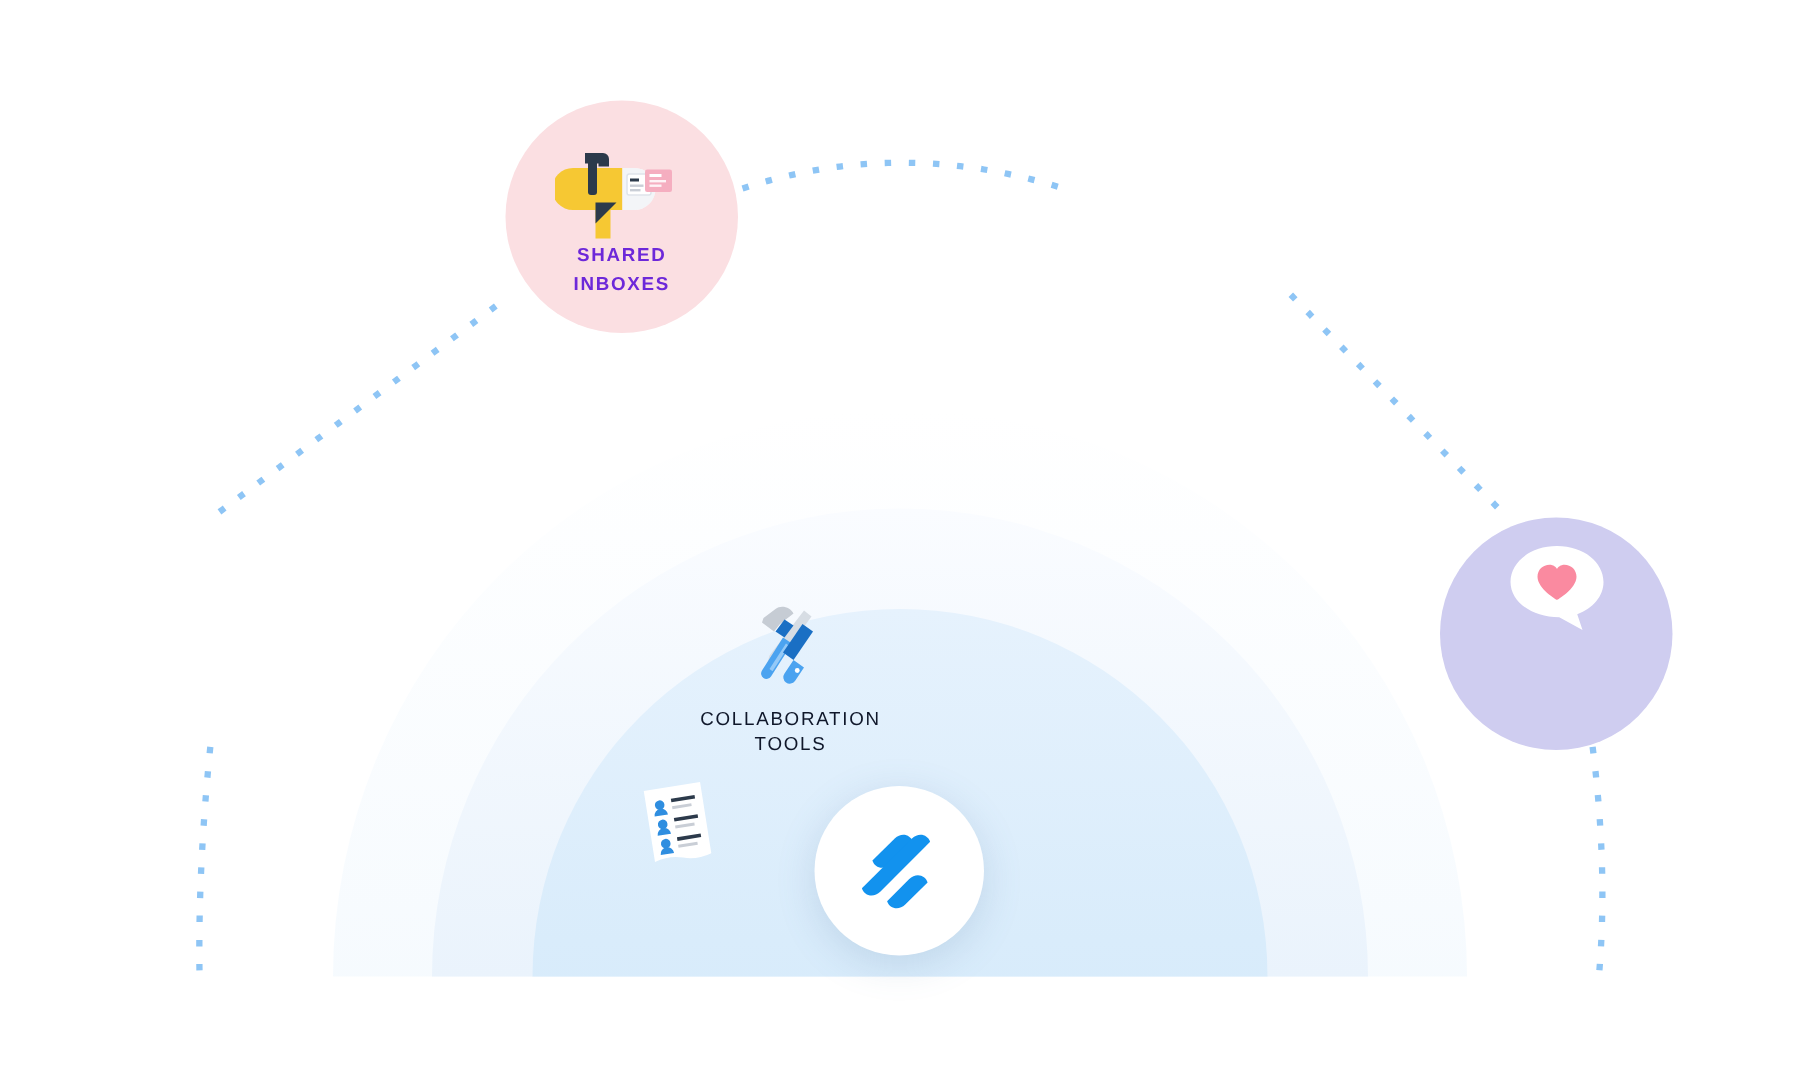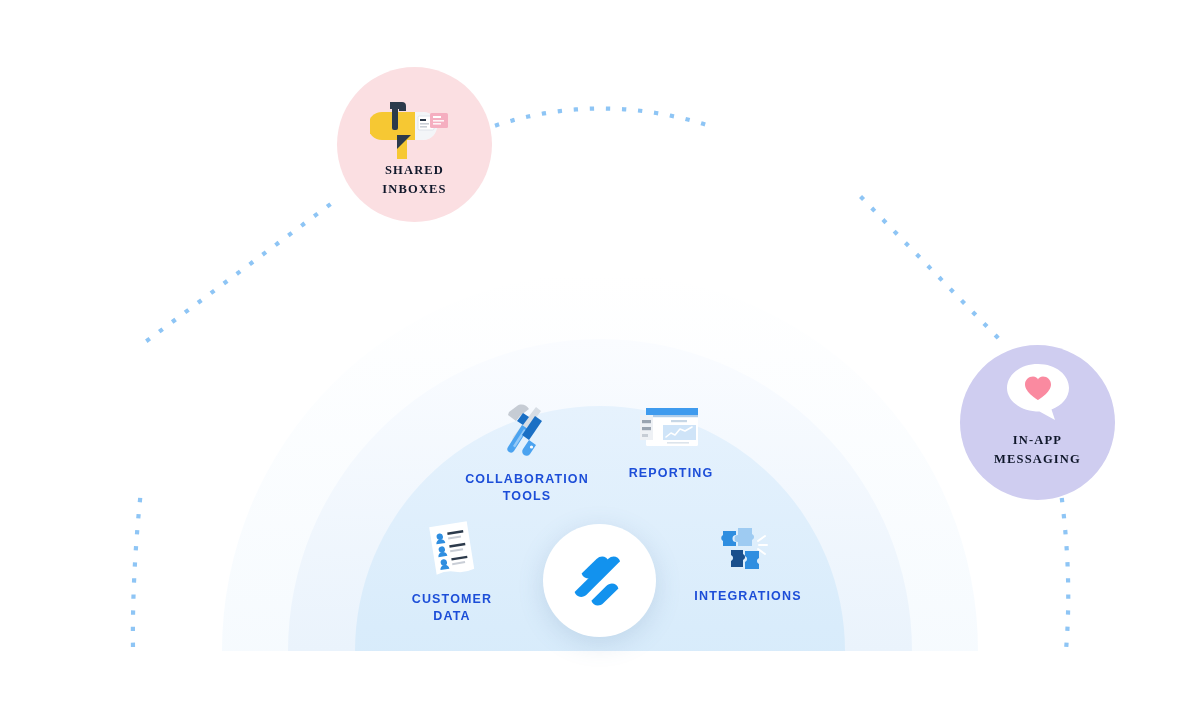--- a/index.html
+++ b/index.html
@@ -42,24 +42,23 @@
     display: block;
   }
   .node .node-label {
     position: absolute;
     width: 100%;
     text-align: center;
     font-size: 12.5px;
     font-weight: bold;
     letter-spacing: 1.15px;
     line-height: 19px;
-    color: #0f172a;
+    color: #6d28d9;
     white-space: pre-line;
     text-transform: uppercase;
-    font-family: Liberation Serif, serif;
   }
 
   #node-shared-inboxes {
     left: 337px; top: 67px;
     width: 155px; height: 155px;
     background: #fbdfe2;
   }
   #node-shared-inboxes .node-icon { left: 33px; top: 27px; }
   #node-shared-inboxes .node-label { top: 94px; }
 
@@ -93,24 +92,24 @@
     width: 170px;
     text-align: center;
   }
   .feature .feature-icon {
     display: block;
     margin: 0 auto;
   }
   .feature .feature-label {
     margin-top: 11px;
     font-size: 12.5px;
-    font-weight: bold;
+    font-weight: normal;
     letter-spacing: 1.15px;
     line-height: 17px;
-    color: #1d4ed8;
+    color: #0f172a;
     white-space: pre-line;
     text-transform: uppercase;
   }
 
   #feature-collaboration-tools { left: 442px; top: 402px; }
   #feature-reporting           { left: 586px; top: 402px; }
   #feature-customer-data       { left: 367px; top: 520px; }
   #feature-integrations        { left: 663px; top: 523px; }
 
   
@@ -200,22 +199,20 @@
 INBOXES</div>
   </div>
 
 
 
   <div class="node" id="node-in-app-messaging">
     <svg class="node-icon" width="70" height="62" viewBox="0 0 70 62">
       <path d="M35 2 C53 2 66 13 66 26 C66 35.5 59 43.5 48.5 47.5 L52 58 L36.5 49.5 C18 49.5 4 39 4 26 C4 13 17 2 35 2 z" fill="#ffffff"></path>
       <path d="M35 38 C35 38 22 30.5 22 22.5 C22 17.8 25.7 14.5 30 14.5 C32.6 14.5 34.4 16 35 17.4 C35.6 16 37.4 14.5 40 14.5 C44.3 14.5 48 17.8 48 22.5 C48 30.5 35 38 35 38 z" fill="#fa8aa0"></path>
     </svg>
-    <div class="node-label">IN-APP
-MESSAGING</div>
   </div>
 
   <div class="feature" id="feature-collaboration-tools">
     <svg class="feature-icon" width="64" height="58" viewBox="0 0 64 58">
 
       <path d="M41 5 l5 4 l-22 30 l-6 -4 z" fill="#d7dde4"></path>
       <path d="M18 35 l6 4 l-6 9 l-3 -2 z" fill="#d7dde4"></path>
 
       <path d="M14 10 l8 -6 c4 -3 10 -1 12 3 l-9 7 l-4 5 l-8 -6 z" fill="#c6ccd4"></path>
       <path d="M22 19 l6 -8 l6 4 l-6 8 z" fill="#1a6fc4"></path>
@@ -224,39 +221,20 @@
       <path d="M29 27 l2 1.5 l-11 17 l-2 -1.5 z" fill="#9ccdf7" opacity="0.9"></path>
 
       <path d="M40 14 l7 5 l-13 19 l-7 -5 z" fill="#1a6fc4"></path>
       <path d="M34 38 l7 5 l-6 9 a4.3 4.3 0 0 1 -7 -5 z" fill="#4ba3f0"></path>
       <circle cx="36.5" cy="45" r="1.6" fill="#ffffff"></circle>
     </svg>
     <div class="feature-label">COLLABORATION
 TOOLS</div>
   </div>
 
-  <div class="feature" id="feature-reporting">
-    <svg class="feature-icon" width="64" height="52" viewBox="0 0 64 52">
-      <rect x="7" y="6" width="52" height="38" rx="1.5" fill="#ffffff"></rect>
-      <rect x="7" y="6" width="52" height="7" fill="#3f9bee"></rect>
-      <rect x="7" y="13" width="52" height="2.2" fill="#1a6fc4" opacity="0.35"></rect>
-
-      <rect x="1" y="13" width="13" height="25" fill="#eef1f5"></rect>
-      <rect x="3" y="18" width="9" height="3.2" fill="#9aa4b0"></rect>
-      <rect x="3" y="25" width="9" height="3.2" fill="#9aa4b0"></rect>
-      <rect x="3" y="32" width="6" height="3" fill="#c7cdd5"></rect>
-
-      <rect x="32" y="18" width="16" height="2.2" fill="#c7d7e6"></rect>
-
-      <rect x="24" y="23" width="33" height="15" fill="#cfe4f8"></rect>
-      <polyline points="27,35 32,31 36,33 41,27 46,29 53,25" fill="none" stroke="#ffffff" stroke-width="1.6" stroke-linecap="round" stroke-linejoin="round"></polyline>
-      <rect x="28" y="40" width="22" height="1.6" fill="#dce4ec"></rect>
-    </svg>
-    <div class="feature-label">REPORTING</div>
-  </div>
 
   <div class="feature" id="feature-customer-data">
     <svg class="feature-icon" width="62" height="60" viewBox="0 0 62 60">
       <g transform="rotate(-9 31 30)">
         <path d="M12 4 h38 v48 q-10 3 -19 0 q-9 -3 -19 0 z" fill="#ffffff"></path>
         <g fill="#2f8ee0">
           <circle cx="21" cy="15" r="3.2"></circle>
           <path d="M16.5 22 a4.5 4.5 0 0 1 9 0 z"></path>
           <circle cx="21" cy="28" r="3.2"></circle>
           <path d="M16.5 35 a4.5 4.5 0 0 1 9 0 z"></path>
@@ -264,39 +242,22 @@
           <path d="M16.5 48 a4.5 4.5 0 0 1 9 0 z"></path>
         </g>
         <rect x="29" y="12" width="16" height="2.4" fill="#2c3a4b"></rect>
         <rect x="29" y="17" width="13" height="2" fill="#c9ced6"></rect>
         <rect x="29" y="25" width="16" height="2.4" fill="#2c3a4b"></rect>
         <rect x="29" y="30" width="13" height="2" fill="#c9ced6"></rect>
         <rect x="29" y="38" width="16" height="2.4" fill="#2c3a4b"></rect>
         <rect x="29" y="43" width="13" height="2" fill="#c9ced6"></rect>
       </g>
     </svg>
-    <div class="feature-label">CUSTOMER
-DATA</div>
-  </div>
-
-  <div class="feature" id="feature-integrations">
-    <svg class="feature-icon" width="62" height="54" viewBox="0 0 62 54">
-
-      <path d="M6 8 h13 v4 a3.4 3.4 0 0 0 0 7 v4 h-13 v-5 a3.4 3.4 0 0 1 0 -6 z" fill="#2f8ee0"></path>
-
-      <path d="M21 5 h14 v6 a3.2 3.2 0 0 1 0 6 v6 h-14 v-4 a3.4 3.4 0 0 1 0 -7 z" fill="#9ecbf2"></path>
-
-      <path d="M14 27 h12 v4 a3.2 3.2 0 0 1 0 6 v7 h-12 v-6 a3.2 3.2 0 0 0 0 -6 z" fill="#1a4f8c"></path>
-
-      <path d="M28 28 h14 v7 a3.2 3.2 0 0 0 0 6 v5 h-14 v-7 a3.2 3.2 0 0 0 0 -6 z" fill="#2f8ee0"></path>
-
-      <path d="M41 18 l7 -5 M42 22 l8 0 M41 26 l7 5" stroke="#ffffff" stroke-width="2" stroke-linecap="round" fill="none"></path>
-    </svg>
-    <div class="feature-label">INTEGRATIONS</div>
-  </div>
+  </div>
+
 
   <div id="center-logo">
     <svg width="60" height="60" viewBox="0 0 60 60">
       <path d="M26.5 8 C31 3.6 37 5.4 38.6 10.2 L24 24.8 C19.3 29.5 13 27.6 11.6 22.6 z" fill="#1292ee"></path>
       <path d="M47 8 C51.5 3.6 57.5 5.4 59.1 10.2 L26 43.3 C21.3 48 15 46.1 13.6 41.1 z" fill="#1292ee" transform="translate(-9 0)"></path>
       <path d="M33.5 52 C29 56.4 23 54.6 21.4 49.8 L36 35.2 C40.7 30.5 47 32.4 48.4 37.4 z" fill="#1292ee"></path>
     </svg>
   </div>
 
 </div>

